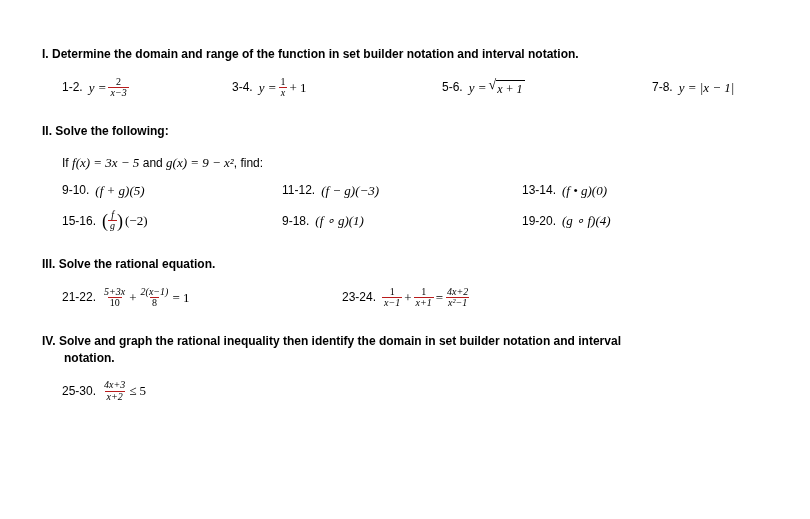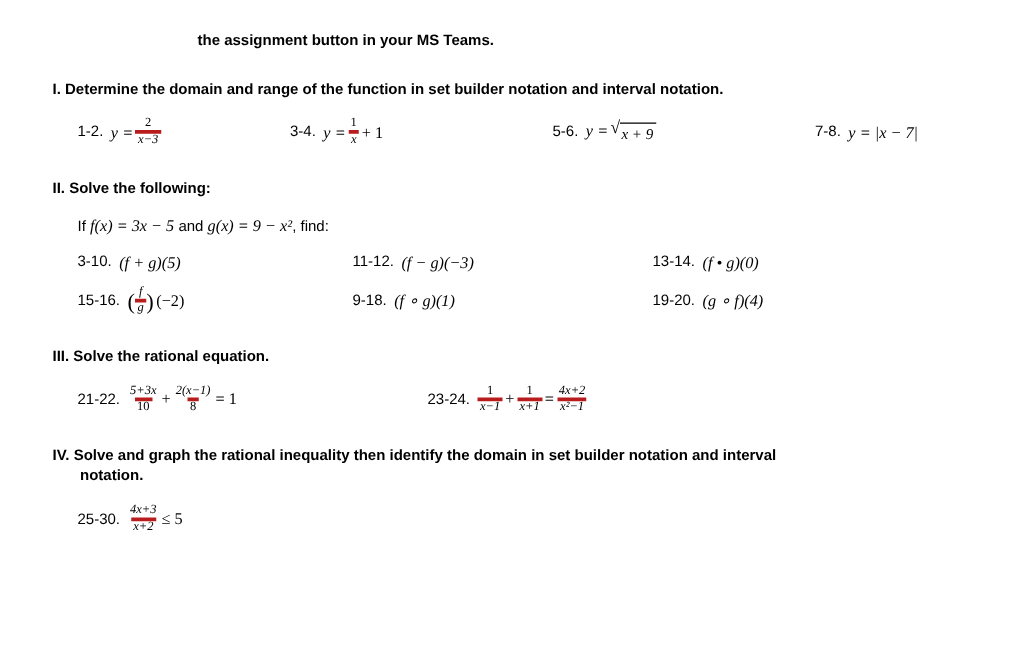--- a/index.html
+++ b/index.html
@@ -48,38 +48,37 @@
   .eq { font-family: "Cambria Math","Times New Roman",serif; font-size: 13px; display:inline-flex; align-items:center; gap:2px;}
   .frac {
     display: inline-flex;
     flex-direction: column;
     align-items: center;
     vertical-align: middle;
     font-size: 10px;
     line-height: 1.05;
   }
   .frac .num { padding: 0 2px; }
-  .frac .den { border-top: 3px solid #b91c1c; padding: 0 2px; }
+  .frac .den { border-top: 1px solid #b91c1c; padding: 0 2px; }
   .italic { font-style: italic; }
   .sqrt {
     display:inline-flex;align-items:flex-start;
   }
   .sqrt .radical { font-size:14px; line-height:1; }
   .sqrt .radicand { border-top:1px solid #000; padding:0 2px 0 1px; font-size:12px; margin-top:2px;}
   .prompt-line { padding-left:20px; margin-bottom:10px;}
   .big-paren {
     display:inline-flex; align-items:center;
   }
   .big-paren .lp, .big-paren .rp { font-size:18px; line-height:1;}
 </style>
 </head>
 <body>
 
 <div class="gen-direction">
-  <div class="indent-line">the assignment button in your MS Teams.</div>
 </div>
 
 <div class="section">
   <div class="section-head">I.  Determine the domain and range of the function in set builder notation and interval notation.</div>
   <div class="row">
     <div class="cell w180">
       <span>1-2.</span>
       <span class="eq">
         <span class="italic">y =</span>
         <span class="frac">
@@ -98,39 +97,39 @@
         </span>
         <span>+ 1</span>
       </span>
     </div>
     <div class="cell w200">
       <span>5-6.</span>
       <span class="eq">
         <span class="italic">y =</span>
         <span class="sqrt">
           <span class="radical">√</span>
-          <span class="radicand italic">x + 9</span>
+          <span class="radicand italic">x + 1</span>
         </span>
       </span>
     </div>
     <div class="cell">
       <span>7-8.</span>
-      <span class="eq italic">y = |x − 7|</span>
+      <span class="eq italic">y = |x − 1|</span>
     </div>
   </div>
 </div>
 
 <div class="section">
   <div class="section-head">II. Solve the following:</div>
   <div class="prompt-line">
     <span>If </span><span class="eq italic">f(x) = 3x − 5</span><span> and </span><span class="eq italic">g(x) = 9 − x²</span><span>,  find:</span>
   </div>
   <div class="row">
     <div class="cell w220">
-      <span>3-10.</span>
+      <span>9-10.</span>
       <span class="eq italic">(f + g)(5)</span>
     </div>
     <div class="cell w240">
       <span>11-12.</span>
       <span class="eq italic">(f − g)(−3)</span>
     </div>
     <div class="cell">
       <span>13-14.</span>
       <span class="eq italic">(f • g)(0)</span>
     </div>

